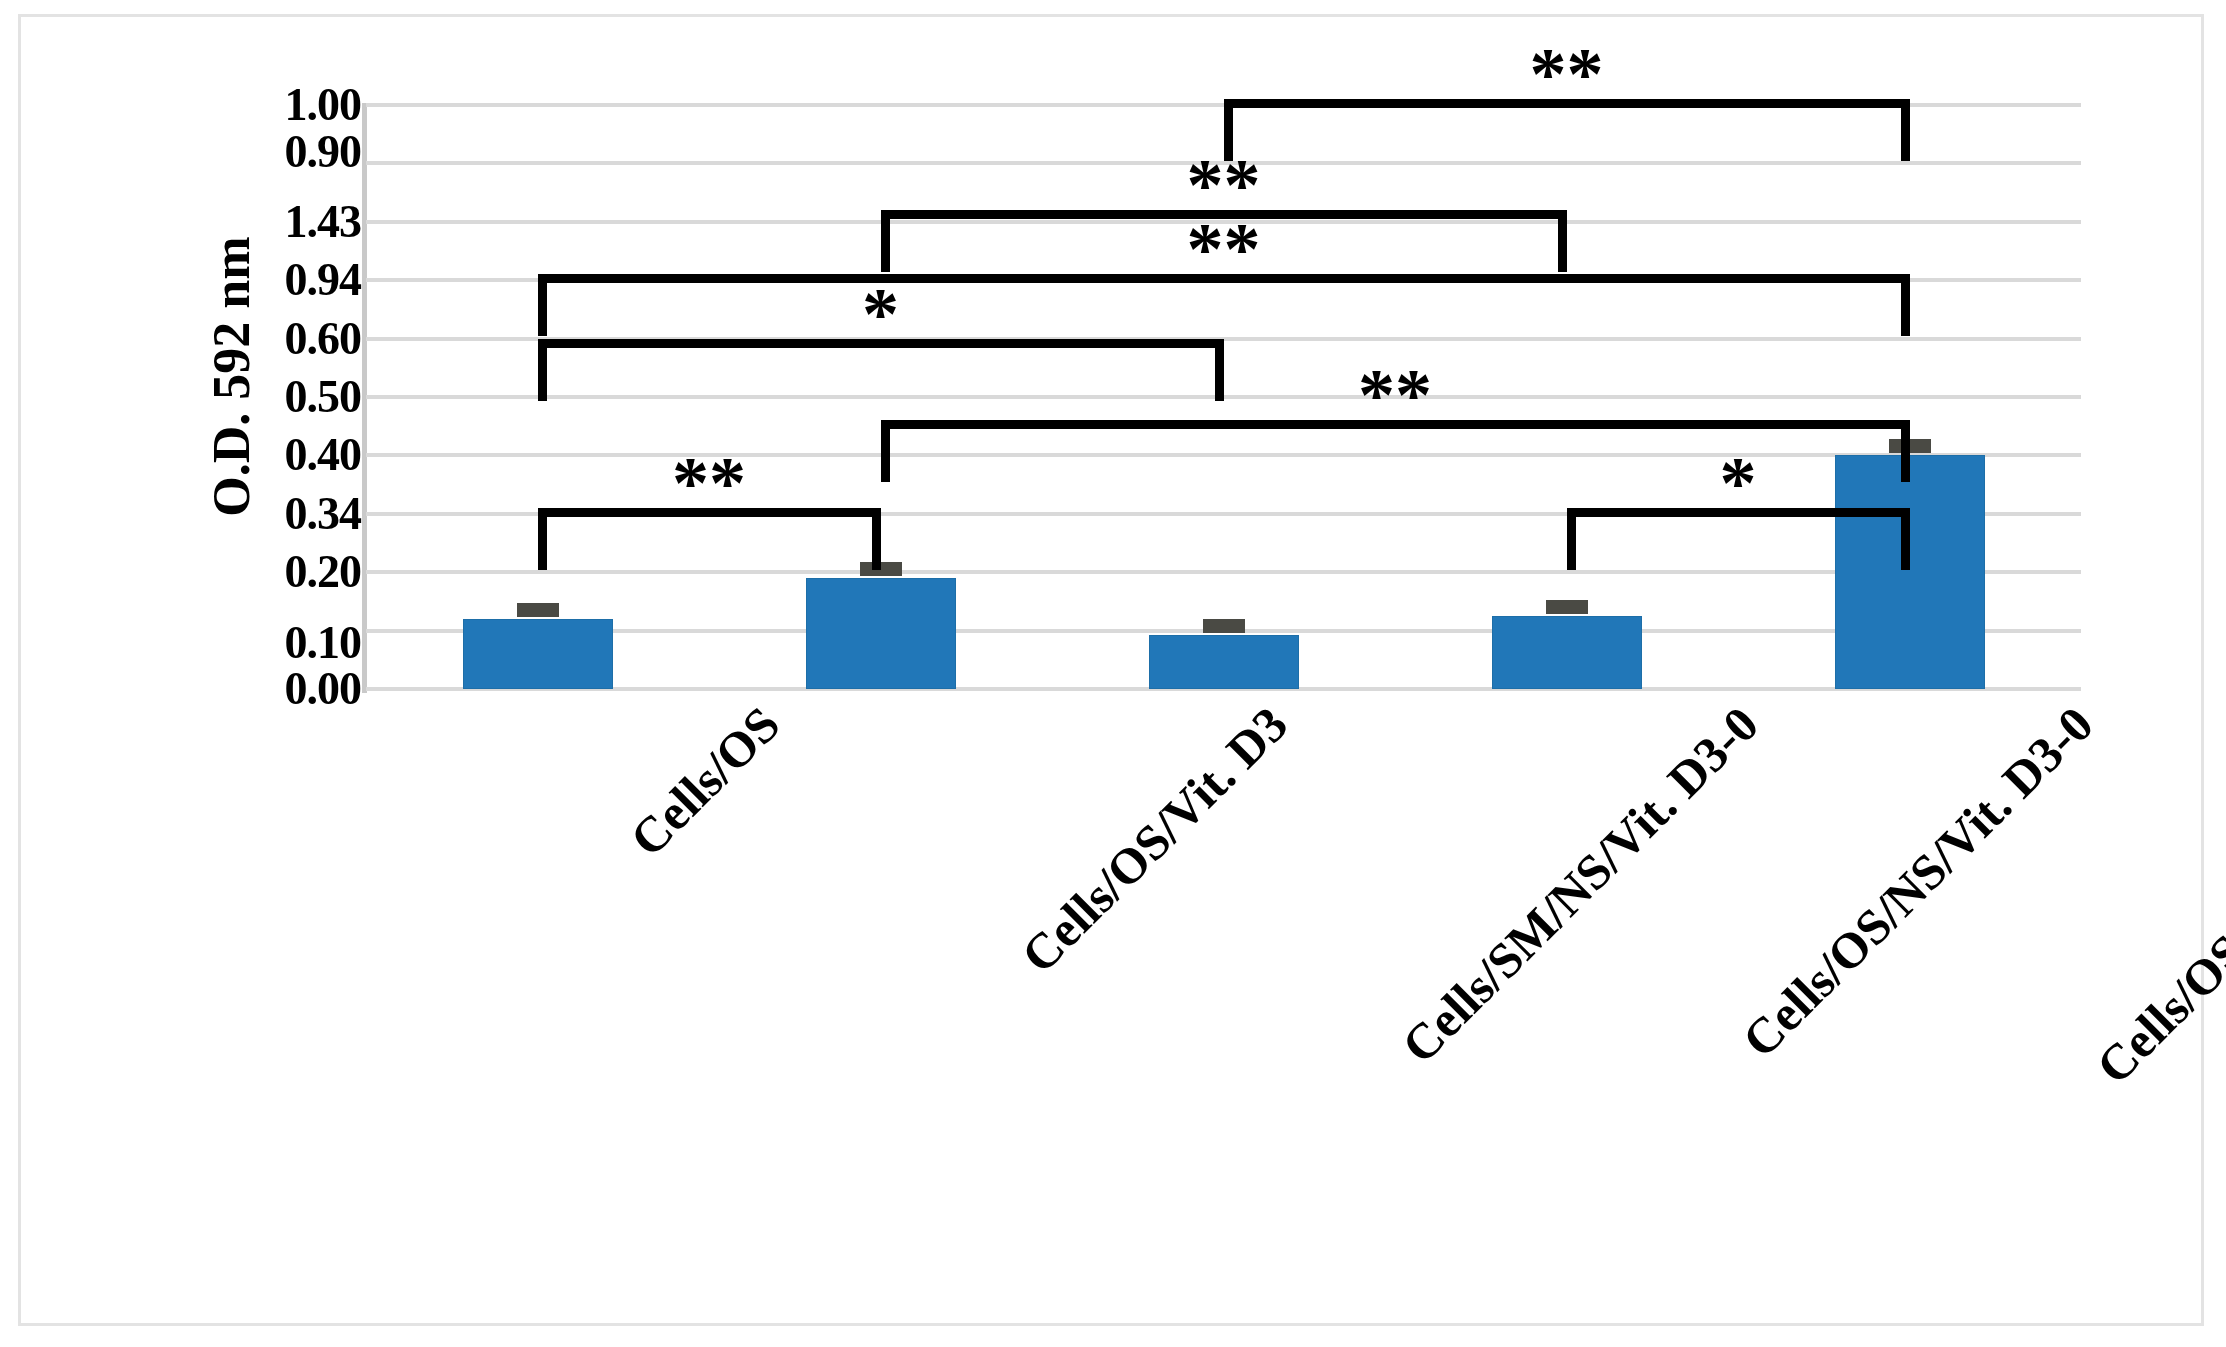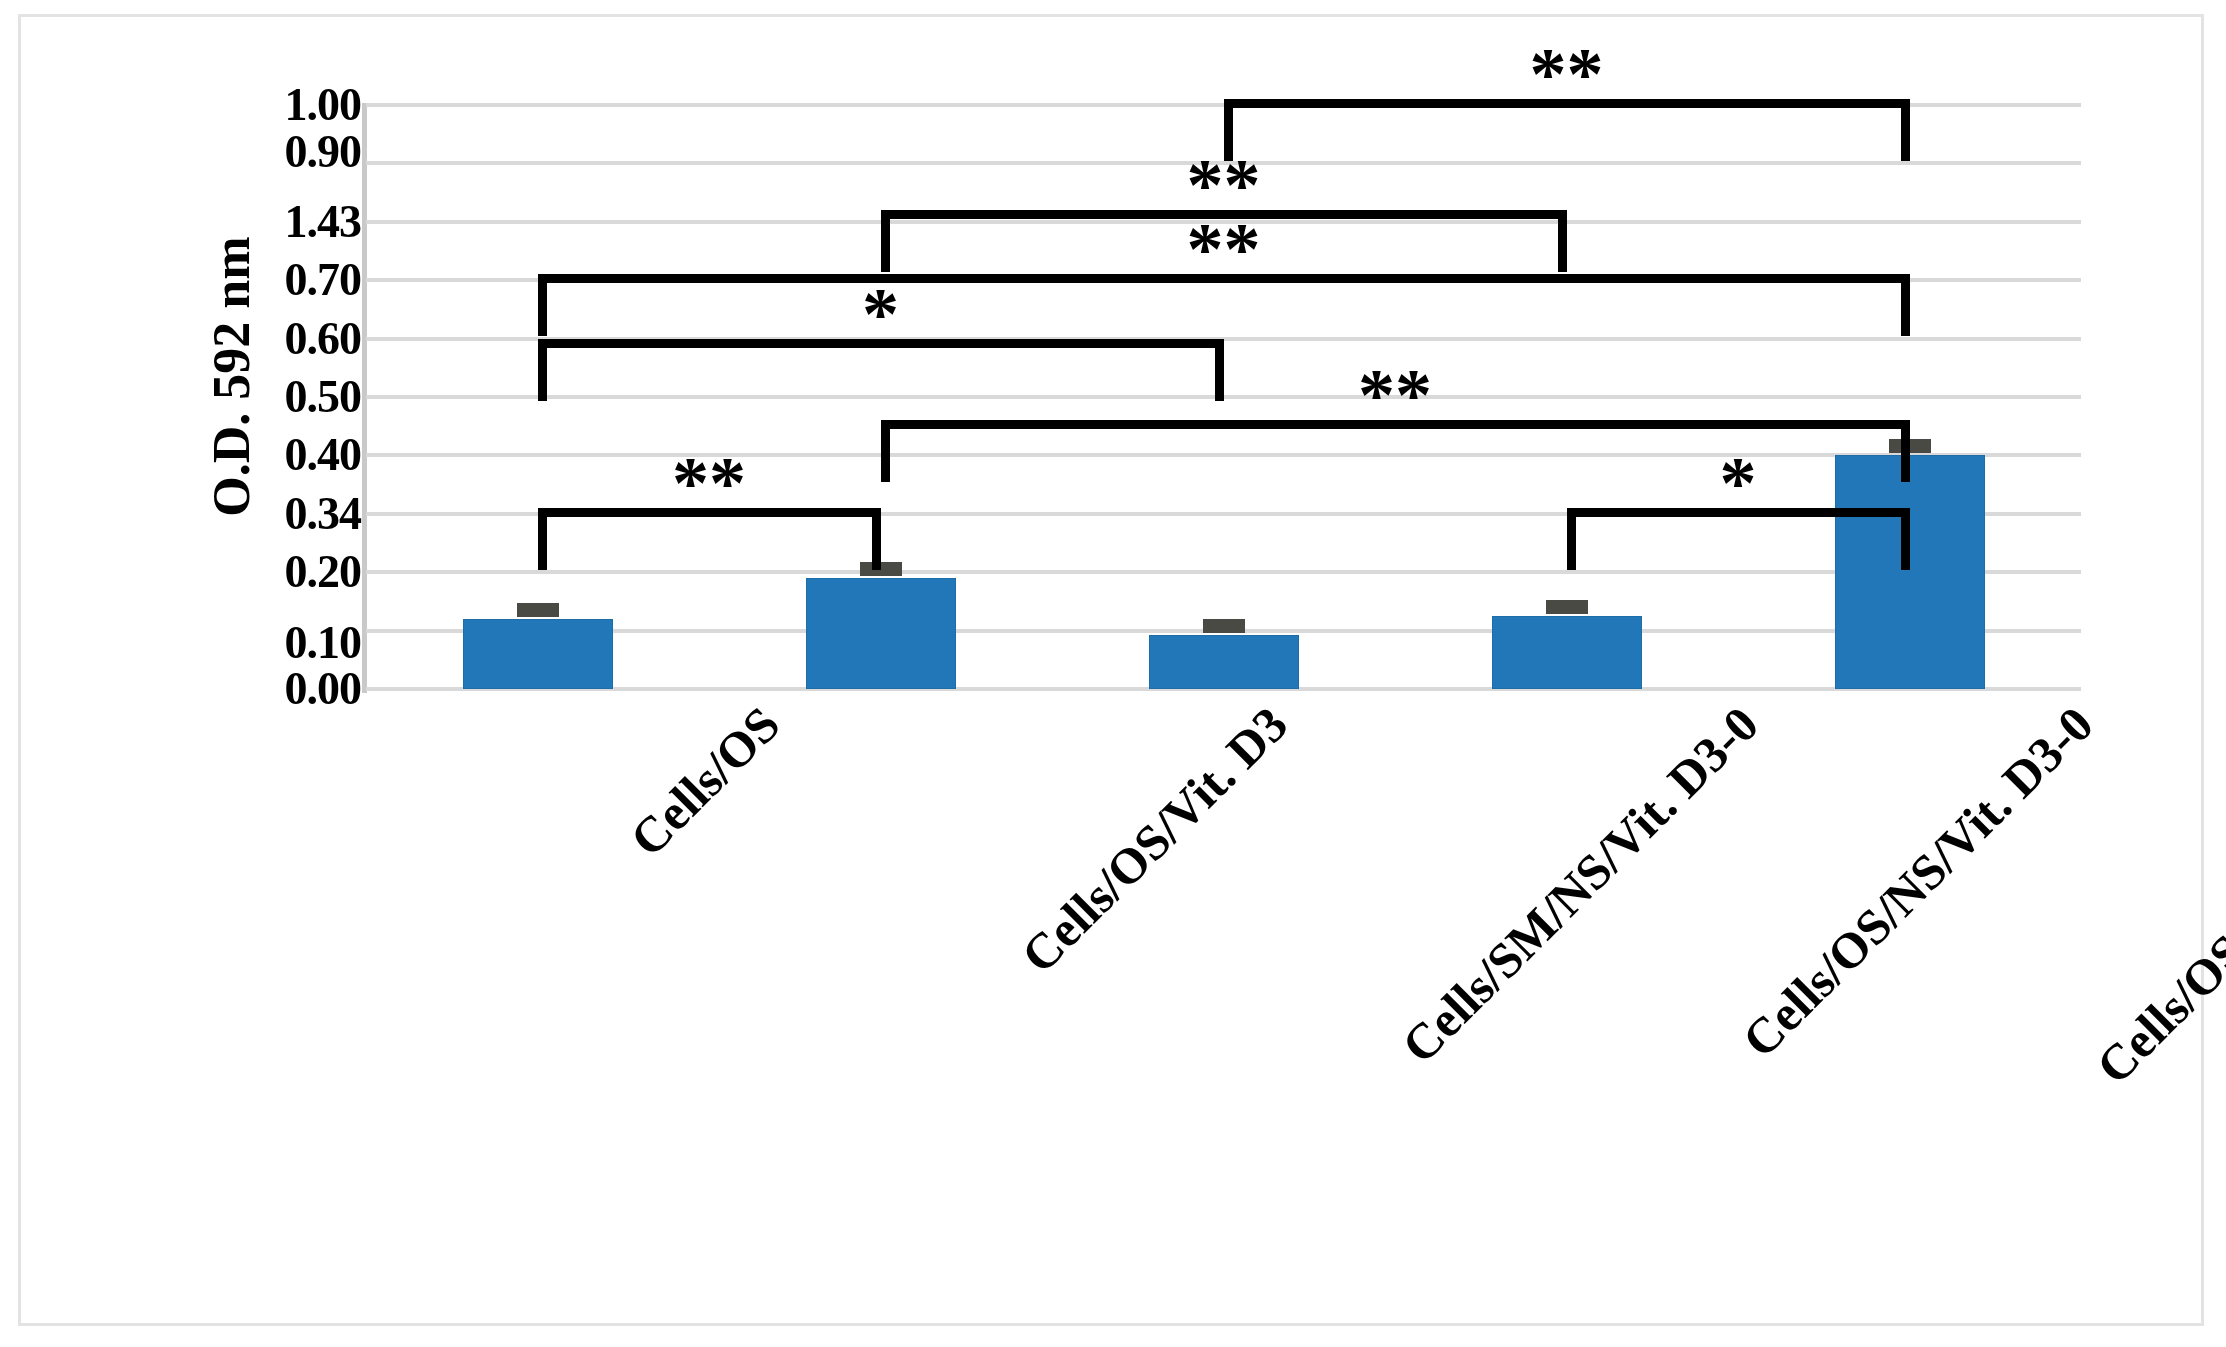--- a/index.html
+++ b/index.html
@@ -138,21 +138,21 @@
 <body>
 
 <div id="frame">
 
   <div id="ytitle">O.D. 592 nm</div>
   <div id="yspine"></div>
   <div id="ylabels">
       <div class="ytick" style="top: 0px;">1.00</div>
       <div class="ytick" style="top: 47px;">0.90</div>
       <div class="ytick" style="top: 116.8px;">1.43</div>
-      <div class="ytick" style="top: 175.2px;">0.70</div>
+      <div class="ytick" style="top: 175.2px;">0.94</div>
       <div class="ytick" style="top: 233.6px;">0.60</div>
       <div class="ytick" style="top: 292px; text-align: right;">0.50</div>
       <div class="ytick" style="top: 350.4px; text-align: center;">0.40</div>
       <div class="ytick" style="top: 408.8px;">0.34</div>
       <div class="ytick" style="top: 467.2px;">0.20</div>
       <div class="ytick" style="top: 525.6px; margin-top: 12px;">0.10</div>
       <div class="ytick" style="top: 584px;">0.00</div>
     </div>
 
   <div id="plot">

